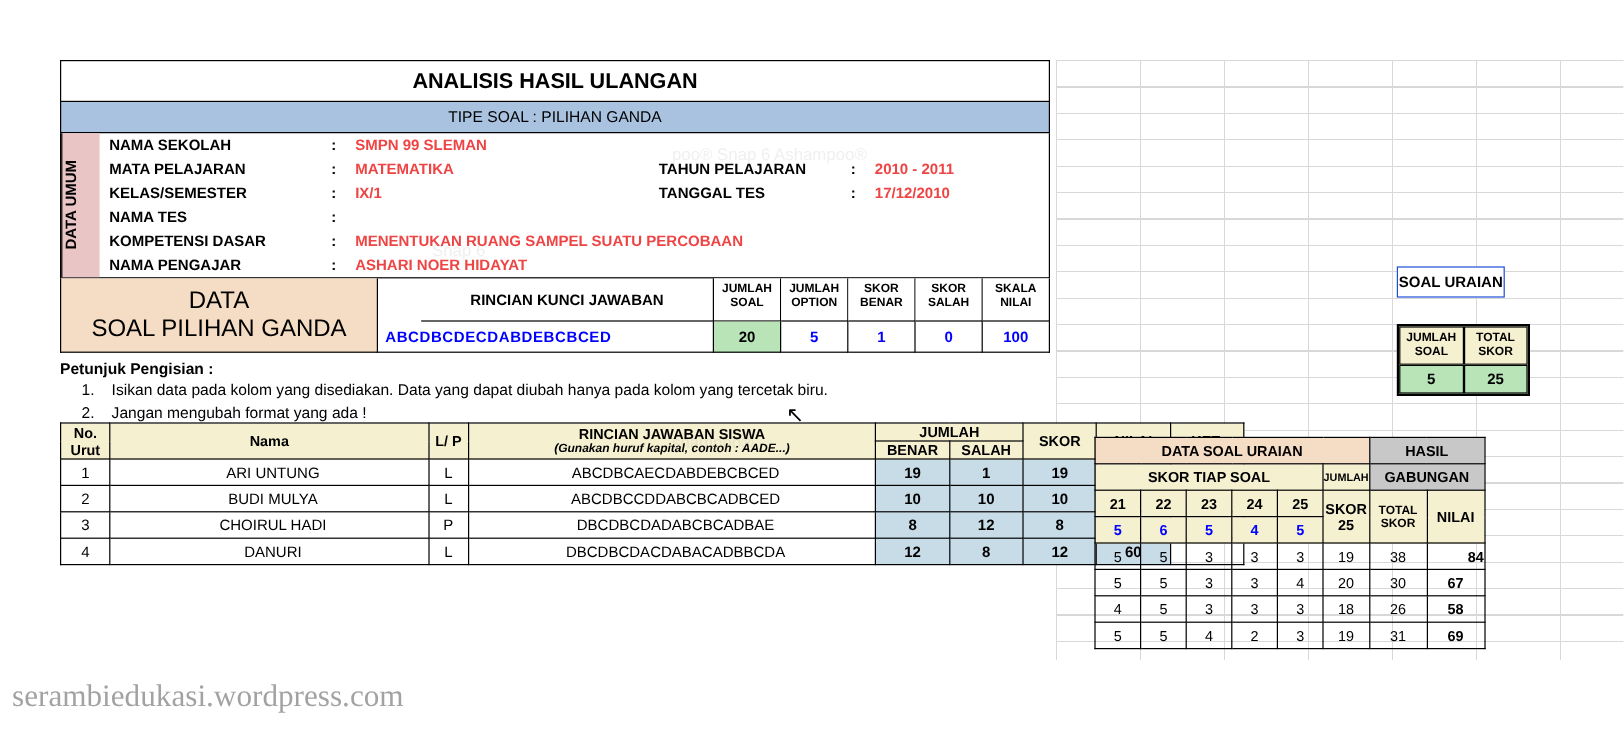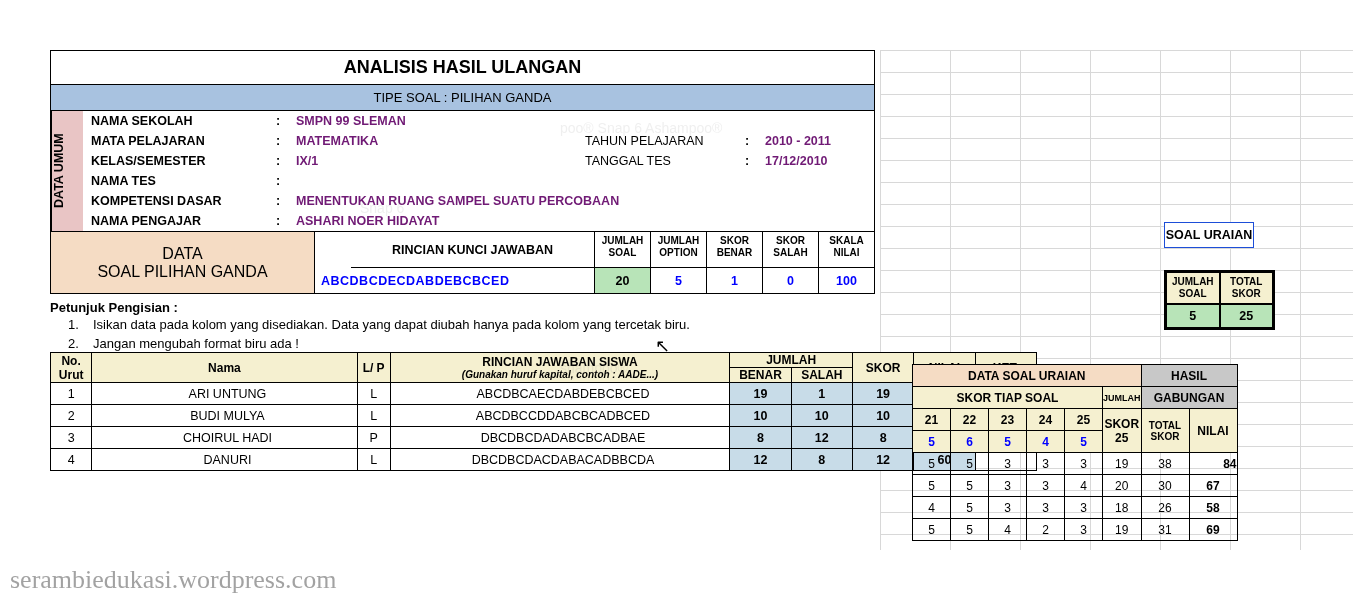--- a/index.html
+++ b/index.html
@@ -16,25 +16,25 @@
   .cursor { position:absolute; left:655px; top:335px; font-size:18px; pointer-events:none;}
   .title-row { border:1px solid #000; width:825px; font-weight:bold; font-size:18px; text-align:center; padding:6px 0;}
   .subtitle-row { border:1px solid #000; border-top:none; width:825px; background:#a8c2e0; text-align:center; padding:5px 0; font-size:13px;}
   
   .data-umum-block { display:flex; width:825px; border:1px solid #000; border-top:none;}
   .du-label { width:32px; background:#e9c5c5; writing-mode:vertical-rl; transform:rotate(180deg); text-align:center; font-weight:bold; border-right:1px solid #000; padding:5px 0;}
   .du-grid { flex:1; }
   .du-row { display:flex; padding:3px 0 3px 8px;align-items:center;}
   .du-key { width:185px; font-weight:bold;}
   .du-sep { width:20px; font-weight:bold;}
-  .du-val { color:#701a75; font-weight:bold;}
-  .du-key2 { width:160px; font-weight:normal; margin-left:59px;}
+  .du-val { color:#ef4444; font-weight:bold;}
+  .du-key2 { width:160px; font-weight:bold; margin-left:23px;}
   
   .spg-block { display:flex; width:825px;}
-  .spg-label { width:265px; background:#f5dcc4; display:flex; flex-direction:column; justify-content:center; align-items:center; border:1px solid #000; border-top:none; font-size:16px;}
+  .spg-label { width:265px; background:#f5dcc4; display:flex; flex-direction:column; justify-content:center; align-items:center; border:1px solid #000; border-top:none; font-size:20px;}
   .spg-main { flex:1; display:flex; flex-direction:column;}
   .spg-top { display:flex; height:36px;padding-left:36px;}
   .spg-bot { display:flex; height:26px;}
   .spg-key-label { flex:1; border:1px solid #000; border-top:none; border-left:none; display:flex; align-items:center; justify-content:center; font-weight:bold;}
   .spg-col-head { width:56px; border:1px solid #000; border-top:none; border-left:none; font-size:10px; font-weight:bold; text-align:center; padding:3px 0; line-height:1.2; background:#fff;}
   .spg-key-val { flex:1; border:1px solid #000; border-top:none; border-left:none; display:flex; align-items:center; padding-left:6px; color:blue; font-weight:bold; letter-spacing:0.5px;}
   .spg-num { width:56px; border:1px solid #000; border-top:none; border-left:none; display:flex; align-items:center; justify-content:center; font-weight:bold;}
   .green-cell { background:#b8e4b8;}
   .blue-text { color:blue;}
   
@@ -165,21 +165,21 @@
   </div>
 
   <div class="instructions">
     <div class="instr-title">Petunjuk Pengisian :</div>
     <div class="instr-row">
         <div class="instr-num">1.</div>
         <div>Isikan data pada kolom yang disediakan. Data yang dapat diubah hanya pada kolom yang tercetak biru.</div>
       </div>
     <div class="instr-row">
         <div class="instr-num">2.</div>
-        <div>Jangan mengubah format biru ada !</div>
+        <div>Jangan mengubah format yang ada !</div>
       </div>
   </div>
 
   <table class="main">
     <tbody>
         <tr>
       <th class="col-no" rowspan="2">No. Urut</th>
       <th class="col-nama" rowspan="2">Nama</th>
       <th class="col-lp" rowspan="2">L/ P</th>
       <th class="col-jawab" rowspan="2">

